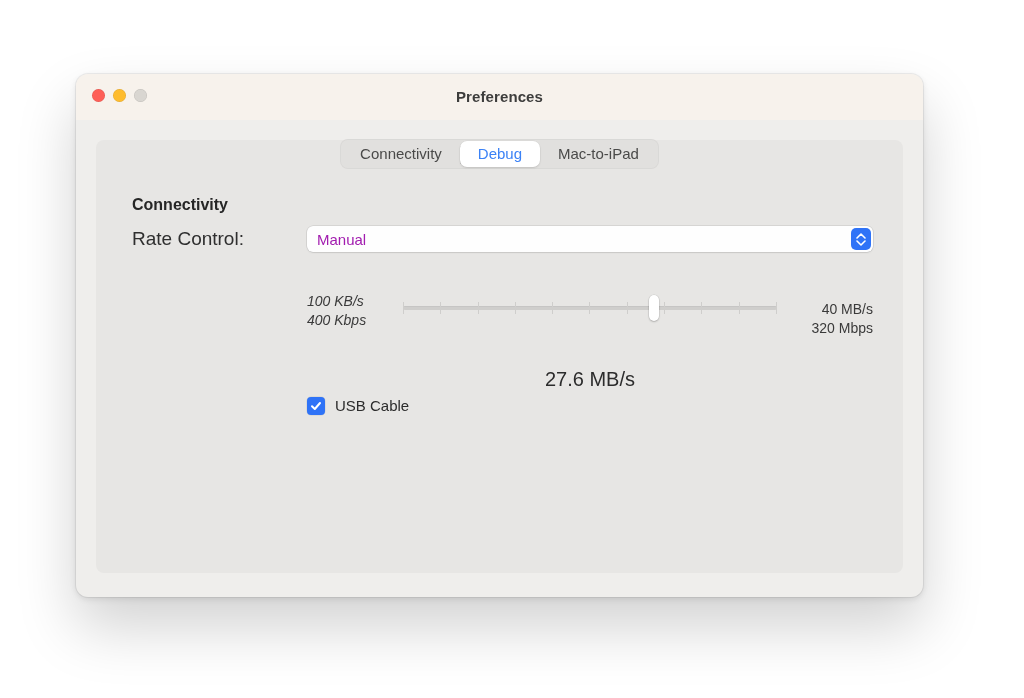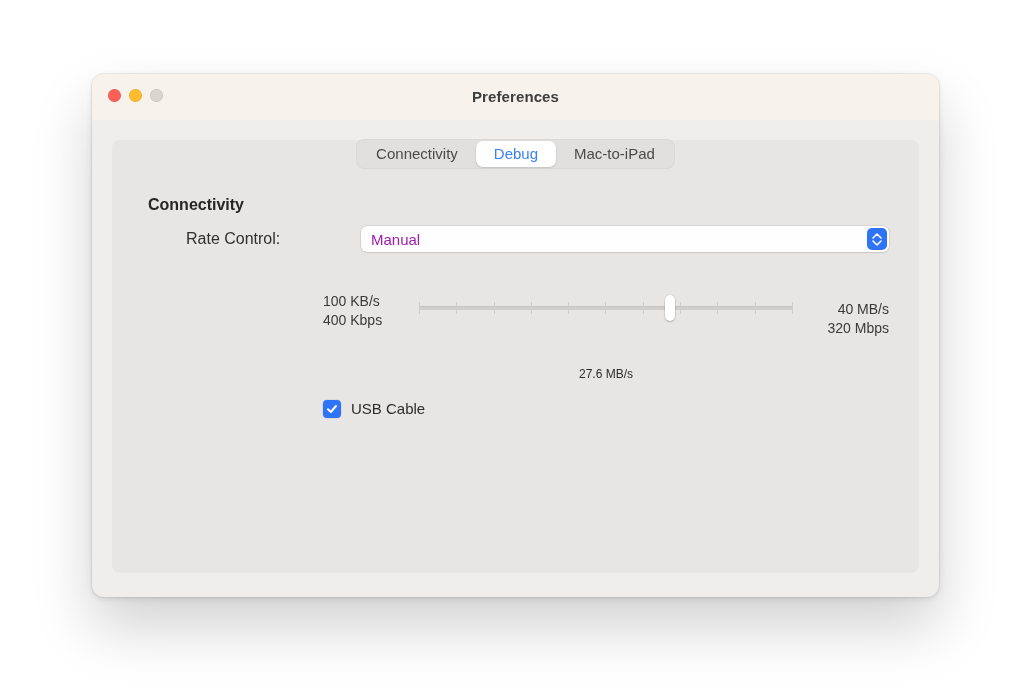--- a/index.html
+++ b/index.html
@@ -4,21 +4,21 @@
 <style>
   * { box-sizing: border-box; }
   html, body {
     margin: 0; padding: 0;
     width: 1024px; height: 698px;
     font-family: -apple-system, "Helvetica Neue", Helvetica, Arial, sans-serif;
     background: #ffffff;
   }
   .window {
     position: absolute;
-    left: 92px; top: 74px;
+    left: 76px; top: 74px;
     width: 847px; height: 523px;
     background: #efeeec;
     border-radius: 12px;
     box-shadow:
       0 30px 60px rgba(0,0,0,0.18),
       0 2px 6px rgba(0,0,0,0.10),
       0 0 0 1px rgba(0,0,0,0.06);
     overflow: hidden;
     display: flex;
     flex-direction: column;
@@ -109,23 +109,22 @@
     font-weight: 700;
     color: #262626;
     margin-bottom: 12px;
   }
   .row {
     display: flex;
     align-items: center;
   }
   .label {
     width: 175px;
-    font-size: 16px;
+    font-size: 19px;
     color: #2f2f2f;
-    margin-left: 38px;
   }
   .select {
     position: relative;
     flex: 1;
     height: 26px;
     background: #fefefe;
     border-radius: 6px;
     box-shadow: 0 0 0 .5px rgba(0,0,0,0.14), 0 1px 2px rgba(0,0,0,0.07);
     display: flex;
     align-items: center;
@@ -153,21 +152,21 @@
     margin-top: 40px;
     padding-left: 175px;
     align-items: flex-start;
   }
   .slider-min, .slider-max {
     font-size: 14px;
     color: #3a3a3a;
     line-height: 1.35;
     white-space: nowrap;
   }
-  .slider-min { text-align: left; width: 88px; }
+  .slider-min { text-align: left; width: 88px; font-style: italic; }
   .slider-max { text-align: right; width: 88px; margin-top: 8px; }
   .slider-wrap { flex: 1; padding: 2px 8px 0 8px; position: relative; }
   .slider-track {
     position: relative;
     height: 4px;
     background: #cfcecc;
     border-radius: 2px;
     margin-top: 12px;
     box-shadow: inset 0 .5px 0 rgba(0,0,0,0.08);
   }
@@ -181,28 +180,28 @@
     top: -11px;
     width: 10px; height: 26px;
     background: #ffffff;
     border-radius: 5px;
     box-shadow: 0 1px 2px rgba(0,0,0,0.2), 0 0 0 .5px rgba(0,0,0,0.1);
     transform: translateX(-50%);
   }
   .slider-readout {
     margin-top: 28px;
     text-align: center;
-    font-size: 12px;
+    font-size: 20px;
     color: #2c2c2c;
     line-height: 1.35;
     padding-left: 175px;
   }
   
   .check-row {
-    margin-top: 18px;
+    margin-top: 4px;
     padding-left: 175px;
     display: flex; align-items: center; gap: 10px;
     font-size: 15px; color: #2c2c2c;
   }
   .chk {
     width: 18px; height: 18px;
     border-radius: 4px;
     background: #2f73f7;
     display: flex; align-items: center; justify-content: center;
     box-shadow: 0 0 0 .5px rgba(0,0,0,0.10);

